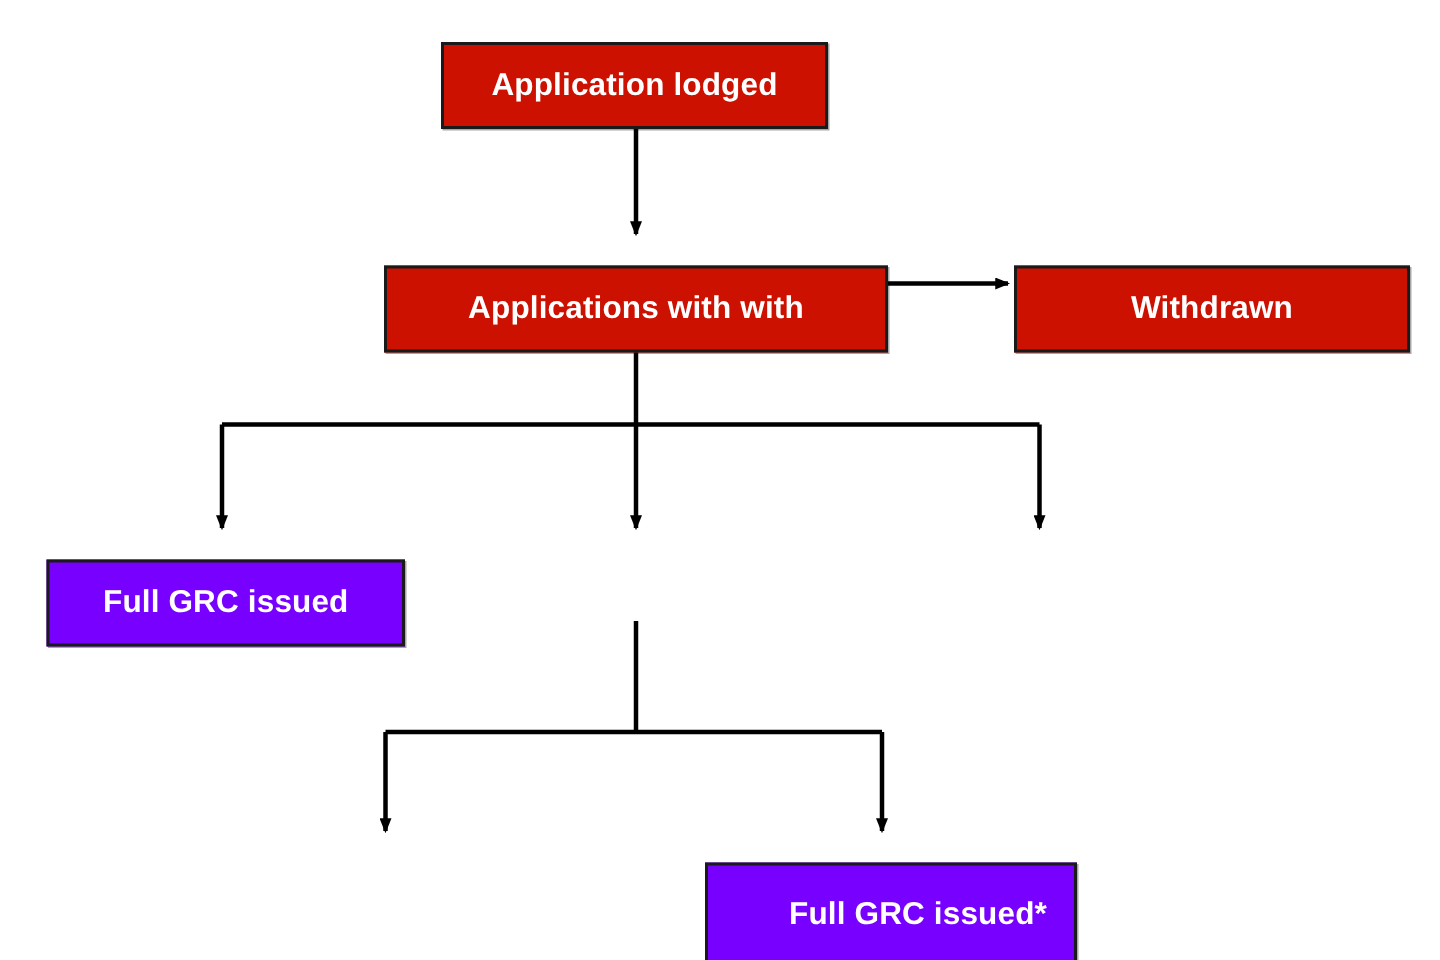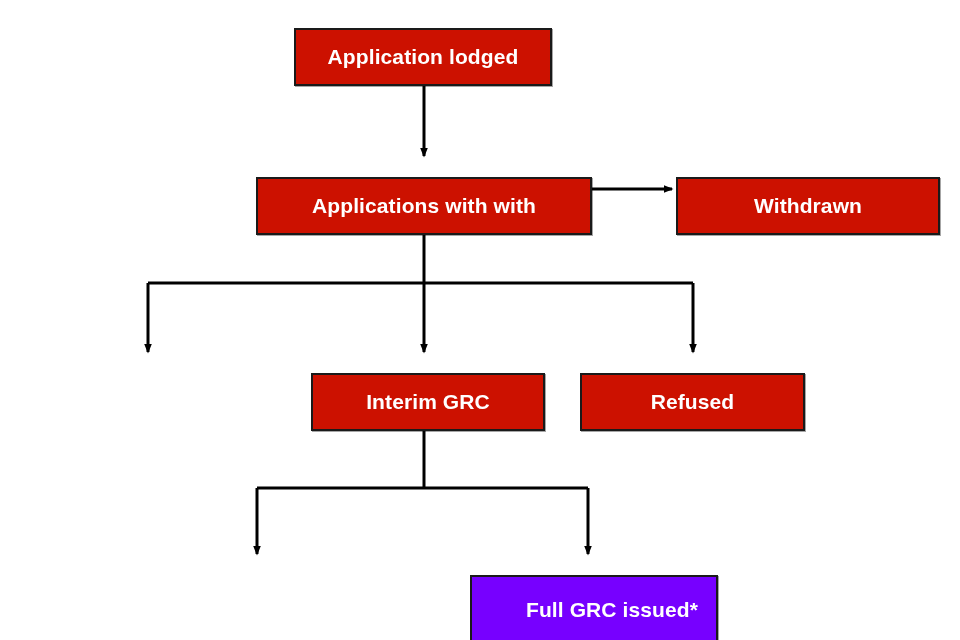--- a/index.html
+++ b/index.html
@@ -75,17 +75,16 @@
       <line x1="424" y1="414" x2="424" y2="488" stroke="#000000" stroke-width="3"></line>
       <line x1="257" y1="488" x2="588" y2="488" stroke="#000000" stroke-width="3"></line>
       <line x1="257" y1="488" x2="257" y2="554" stroke="#000000" stroke-width="3" marker-end="url(#arrowhead)"></line>
       <line x1="588" y1="488" x2="588" y2="554" stroke="#000000" stroke-width="3" marker-end="url(#arrowhead)"></line>
     </g>
   </svg>
 
   <div class="node red" style="left: 294px; top: 11px; width: 258px; height: 58px; background: rgb(204, 17, 0); border-color: rgb(26, 26, 26); color: rgb(255, 255, 255);">Application lodged</div>
   <div class="node red" style="left: 256px; top: 160px; width: 336px; height: 58px; background: rgb(204, 17, 0); border-color: rgb(26, 26, 26); color: rgb(255, 255, 255);">Applications with with</div>
   <div class="node red" style="left: 676px; top: 160px; width: 264px; height: 58px; background: rgb(204, 17, 0); border-color: rgb(26, 26, 26); color: rgb(255, 255, 255); text-align: center;">Withdrawn</div>
-  <div class="node red" style="left: 311px; top: 356px; width: 234px; height: 58px; background: rgb(204, 17, 0); border-color: rgb(26, 26, 26); color: rgb(255, 255, 255);">Interim GRC</div>
-  <div class="node red" style="left: 580px; top: 356px; width: 225px; height: 58px; background: rgb(204, 17, 0); border-color: rgb(26, 26, 26); color: rgb(255, 255, 255);">Refused</div>
+  <div class="node purple" style="left: 31px; top: 356px; width: 239px; height: 58px; background: rgb(119, 0, 255); border-color: rgb(26, 26, 26); color: rgb(255, 255, 255);">Full GRC issued</div>
   <div class="node purple" style="left: 470px; top: 558px; width: 248px; height: 70px; background: rgb(119, 0, 255); border-color: rgb(26, 26, 26); color: rgb(255, 255, 255); padding-left: 36px;">Full GRC issued*</div>
 
 </div>
 
 </body></html>

